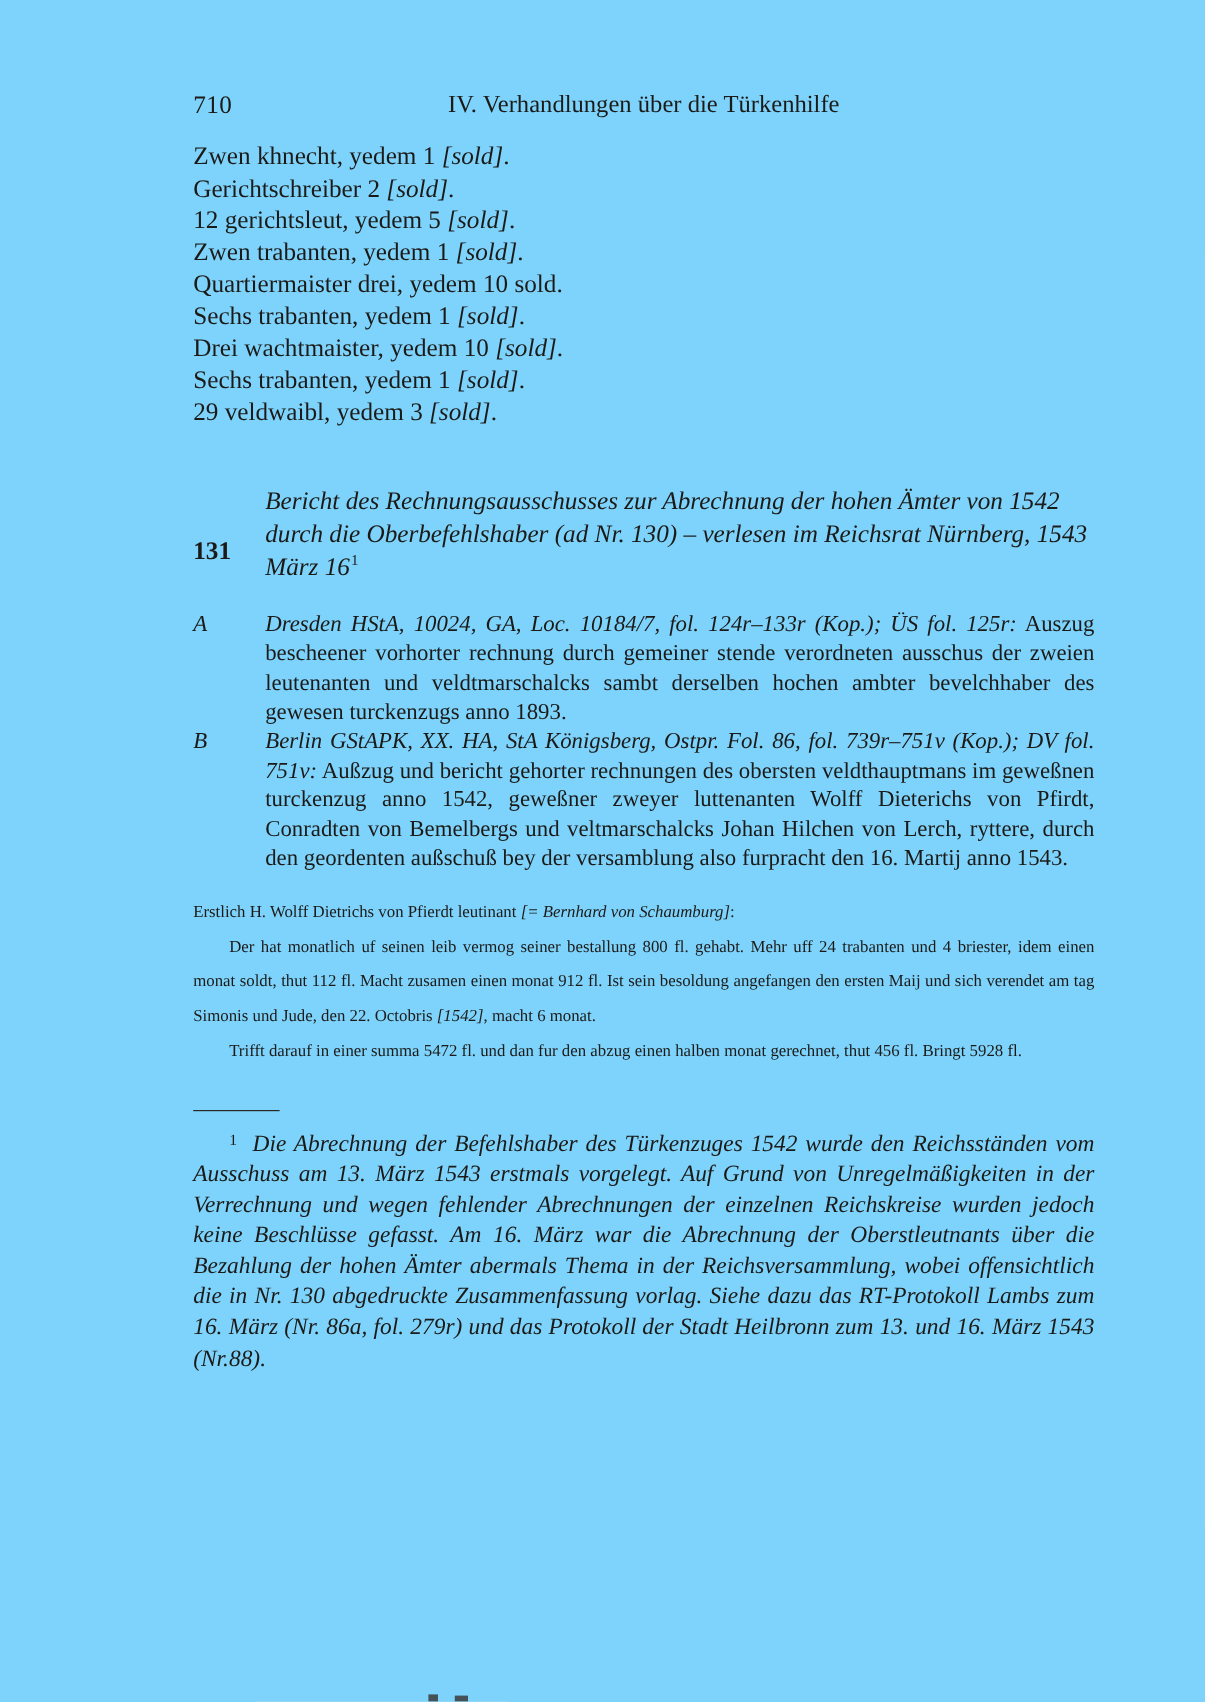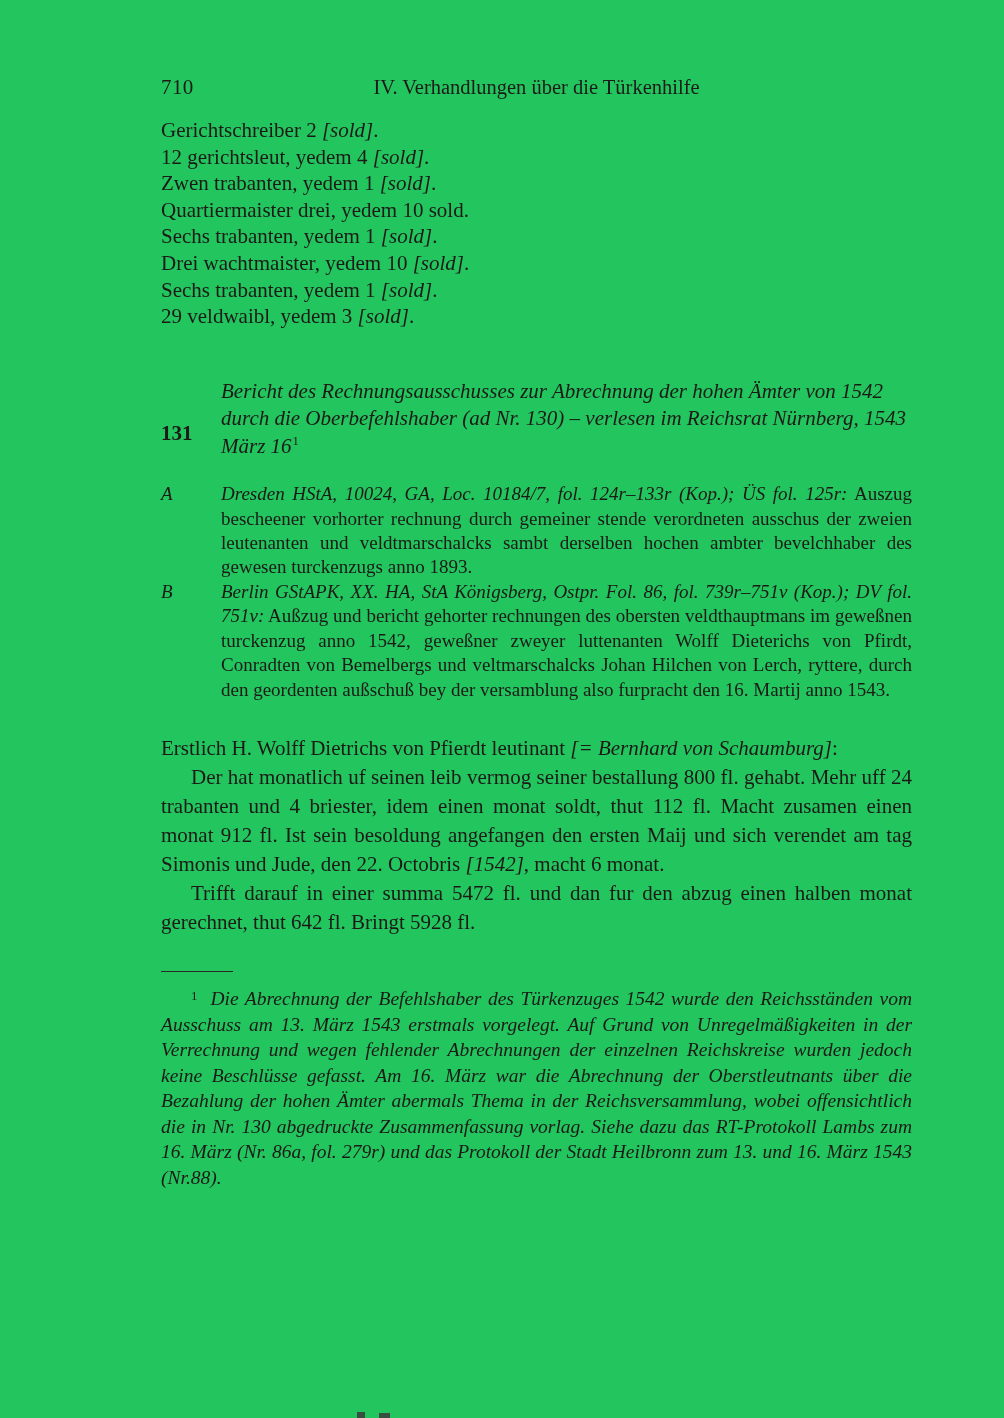--- a/index.html
+++ b/index.html
@@ -2,21 +2,21 @@
 <html><head>
 <meta charset="utf-8">
 <style>
   html, body { margin: 0; padding: 0; }
   body { background: #d9d9d9; }
   .page {
     position: relative;
     width: 1004px;
     height: 1418px;
     margin: 0 auto;
-    background: #22c55e;
+    background: #7dd3fc;
     color: #1c1a17;
     font-family: "Liberation Serif", "DejaVu Serif", serif;
     overflow: hidden;
   }
   .content {
     position: absolute;
     left: 161px;
     top: 0;
     width: 751px;
   }
@@ -81,22 +81,22 @@
   .src-label {
     position: absolute;
     left: 0; top: 0;
     font-style: italic;
   }
   .citation { font-style: italic; }
   .src-desc { font-style: normal; }
 
   
   .body-text {
-    margin-top: 32px;
-    font-size: 21px;
+    margin-top: 17px;
+    font-size: 14px;
     line-height: 29px;
     text-align: justify;
   }
   .body-text p { margin: 0; }
   .body-text p.indent { text-indent: 30px; }
   .body-text em { font-style: italic; }
 
   
   .footnotes { margin-top: 34px; }
   .fn-rule {
@@ -134,22 +134,23 @@
 
 <div class="page">
   <div class="content">
 
     <header class="running-head">
       <span class="pagenum">710</span>
       <span class="runtitle">IV. Verhandlungen über die Türkenhilfe</span>
     </header>
 
     <section class="pay-list">
+      <div class="pl-line"><span>Zwen khnecht, yedem 1 </span><em>[sold]</em><span>.</span></div>
       <div class="pl-line"><span>Gerichtschreiber 2 </span><em>[sold]</em><span>.</span></div>
-      <div class="pl-line"><span>12 gerichtsleut, yedem 4 </span><em>[sold]</em><span>.</span></div>
+      <div class="pl-line"><span>12 gerichtsleut, yedem 5 </span><em>[sold]</em><span>.</span></div>
       <div class="pl-line"><span>Zwen trabanten, yedem 1 </span><em>[sold]</em><span>.</span></div>
       <div class="pl-line"><span>Quartiermaister drei, yedem 10 sold.</span><em></em><span></span></div>
       <div class="pl-line"><span>Sechs trabanten, yedem 1 </span><em>[sold]</em><span>.</span></div>
       <div class="pl-line"><span>Drei wachtmaister, yedem 10 </span><em>[sold]</em><span>.</span></div>
       <div class="pl-line"><span>Sechs trabanten, yedem 1 </span><em>[sold]</em><span>.</span></div>
       <div class="pl-line"><span>29 veldwaibl, yedem 3 </span><em>[sold]</em><span>.</span></div>
     </section>
 
     <section class="doc-heading">
       <span class="doc-num">131</span>
@@ -163,21 +164,21 @@
       </div>
       <div class="source">
         <span class="src-label">B</span>
         <span class="citation">Berlin GStAPK, XX. HA, StA Königsberg, Ostpr. Fol. 86, fol. 739r–751v (Kop.); DV fol. 751v:</span><span class="src-desc"> Außzug und bericht gehorter rechnungen des obersten veldthauptmans im geweßnen turckenzug anno 1542, geweßner zweyer luttenanten Wolff Dieterichs von Pfirdt, Conradten von Bemelbergs und veltmarschalcks Johan Hilchen von Lerch, ryttere, durch den geordenten außschuß bey der versamblung also furpracht den 16. Martij anno 1543.</span>
       </div>
     </section>
 
     <section class="body-text">
       <p class="noindent"><span>Erstlich H. Wolff Dietrichs von Pfierdt leutinant </span><em>[= Bernhard von Schaumburg]</em><span>:</span></p>
       <p class="indent"><span>Der hat monatlich uf seinen leib vermog seiner bestallung 800 fl. gehabt. Mehr uff 24 trabanten und 4 briester, idem einen monat soldt, thut 112 fl. Macht zusamen einen monat 912 fl. Ist sein besoldung angefangen den ersten Maij und sich verendet am tag Simonis und Jude, den 22. Octobris </span><em>[1542]</em><span>, macht 6 monat.</span></p>
-      <p class="indent"><span>Trifft darauf in einer summa 5472 fl. und dan fur den abzug einen halben monat gerechnet, thut 642 fl. Bringt 5928 fl.</span></p>
+      <p class="indent"><span>Trifft darauf in einer summa 5472 fl. und dan fur den abzug einen halben monat gerechnet, thut 456 fl. Bringt 5928 fl.</span></p>
     </section>
 
     <footer class="footnotes">
       <div class="fn-rule"></div>
       <p class="footnote">
         <span class="fn-marker">1</span><em class="fn-text">Die Abrechnung der Befehlshaber des Türkenzuges 1542 wurde den Reichsständen vom Ausschuss am 13. März 1543 erstmals vorgelegt. Auf Grund von Unregelmäßigkeiten in der Verrechnung und wegen fehlender Abrechnungen der einzelnen Reichskreise wurden jedoch keine Beschlüsse gefasst. Am 16. März war die Abrechnung der Oberstleutnants über die Bezahlung der hohen Ämter abermals Thema in der Reichsversammlung, wobei offensichtlich die in Nr. 130 abgedruckte Zusammenfassung vorlag. Siehe dazu das RT-Protokoll Lambs zum 16. März (Nr. 86a, fol. 279r) und das Protokoll der Stadt Heilbronn zum 13. und 16. März 1543 (Nr.88).</em>
       </p>
     </footer>
 
   </div>

